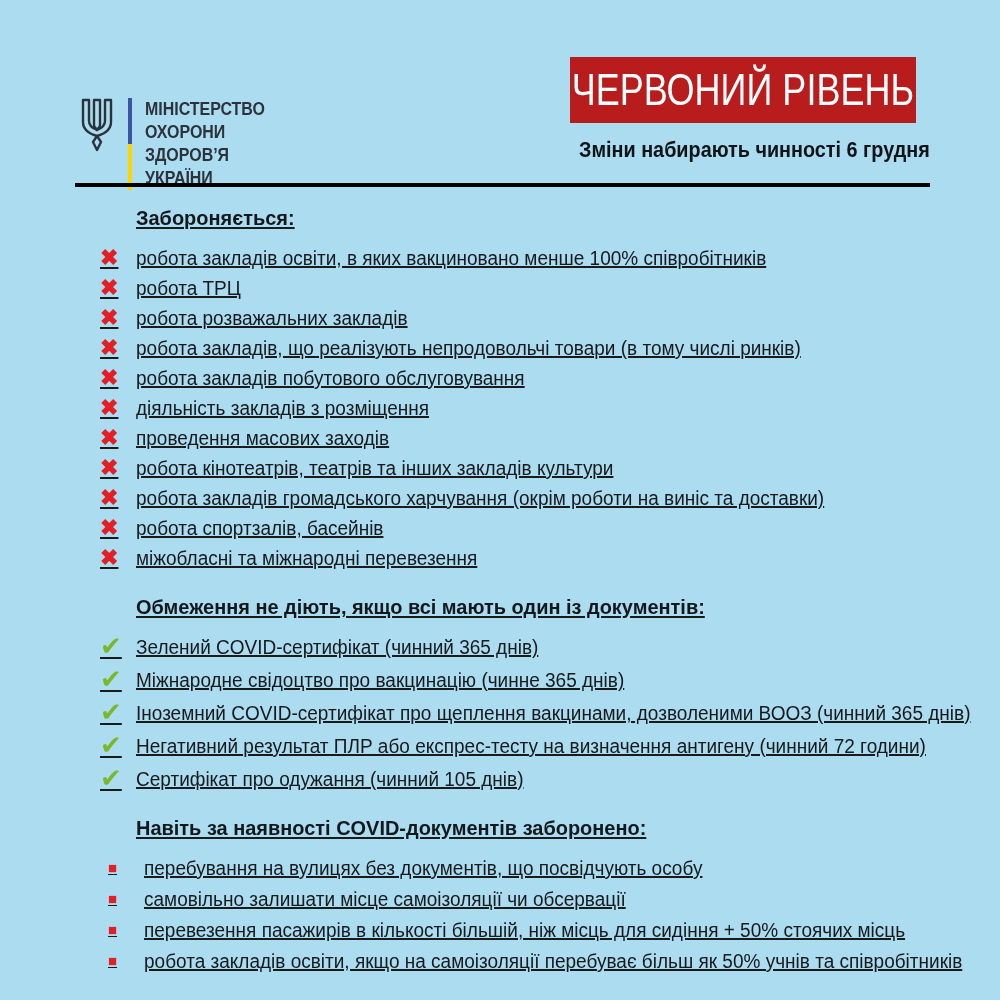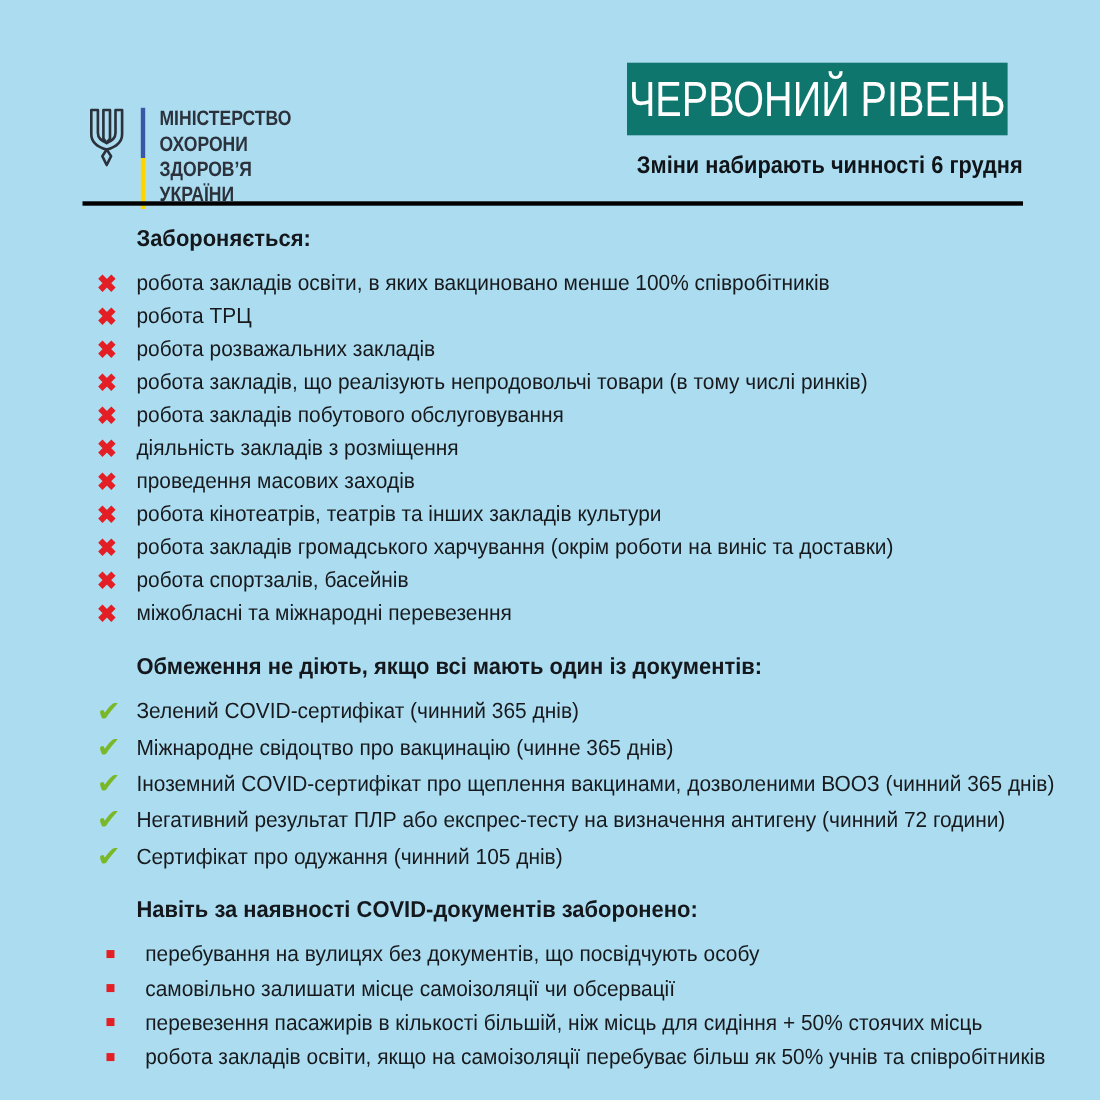--- a/index.html
+++ b/index.html
@@ -20,39 +20,39 @@
     background: linear-gradient(to bottom, #3a57a5 0 50%, #ffd500 50% 100%);
   }
   .logo-text {
     margin-left: 13px; margin-top: 1px;
     font-size: 19px; font-weight: 700; line-height: 23px;
     color: #2c323c; white-space: nowrap;
     transform: scaleX(0.84); transform-origin: left top;
   }
   .banner {
     position: absolute; left: 570px; top: 57px; width: 346px; height: 66px;
-    background: #0f766e;
+    background: #b91c1c;
     display: flex; align-items: center; justify-content: center;
   }
   .banner-label {
     color: #ffffff; font-size: 45px; font-weight: 400; white-space: nowrap;
     transform: scaleX(0.8); transform-origin: center;
   }
   .note {
     position: absolute; top: 137px; right: 70px;
     font-size: 22px; font-weight: 700; color: #101418; white-space: nowrap;
     transform: scaleX(0.9); transform-origin: right top;
   }
   .divider {
     position: absolute; left: 75px; top: 183px;
     width: 855px; height: 4px; background: #000000;
   }
 
   
-  main { position: absolute; top: 206px; left: 88px; right: 30px; }
+  main { position: absolute; top: 206px; left: 100px; right: 30px; text-decoration: underline; }
   section { margin-bottom: 26px; }
   .heading {
     margin: 0 0 18px 36px;
     font-size: 21px; font-weight: 700; color: #14181c; white-space: nowrap;
     transform: scaleX(0.95); transform-origin: left top;
   }
   .list { list-style: none; margin: 0; padding: 0; }
   .row { display: flex; align-items: flex-start; }
   .list-x .row { margin-bottom: 9px; }
   .list-check .row { margin-bottom: 12px; }

